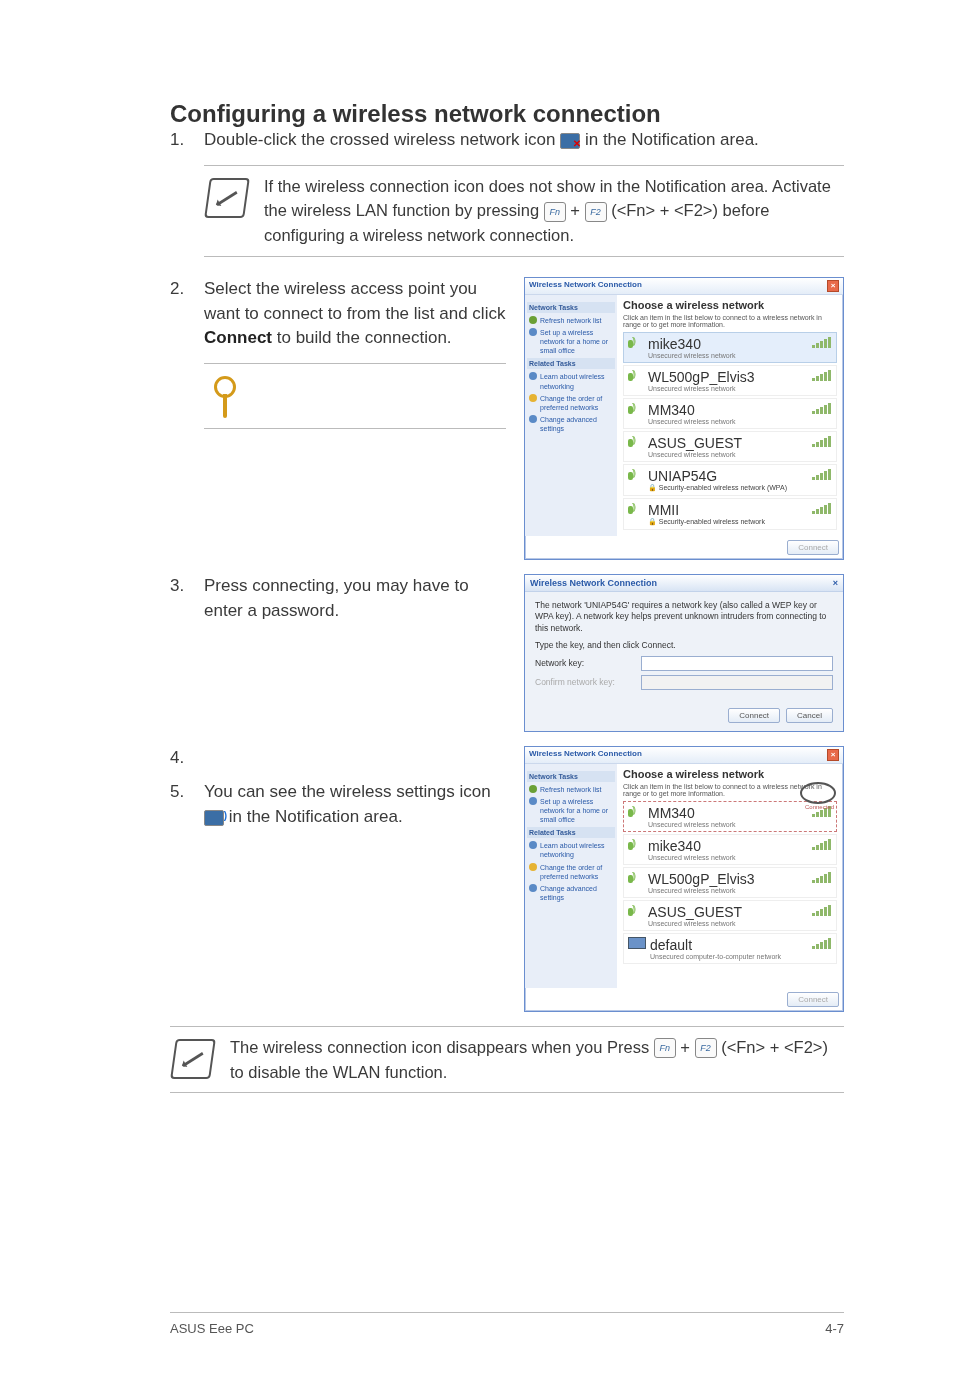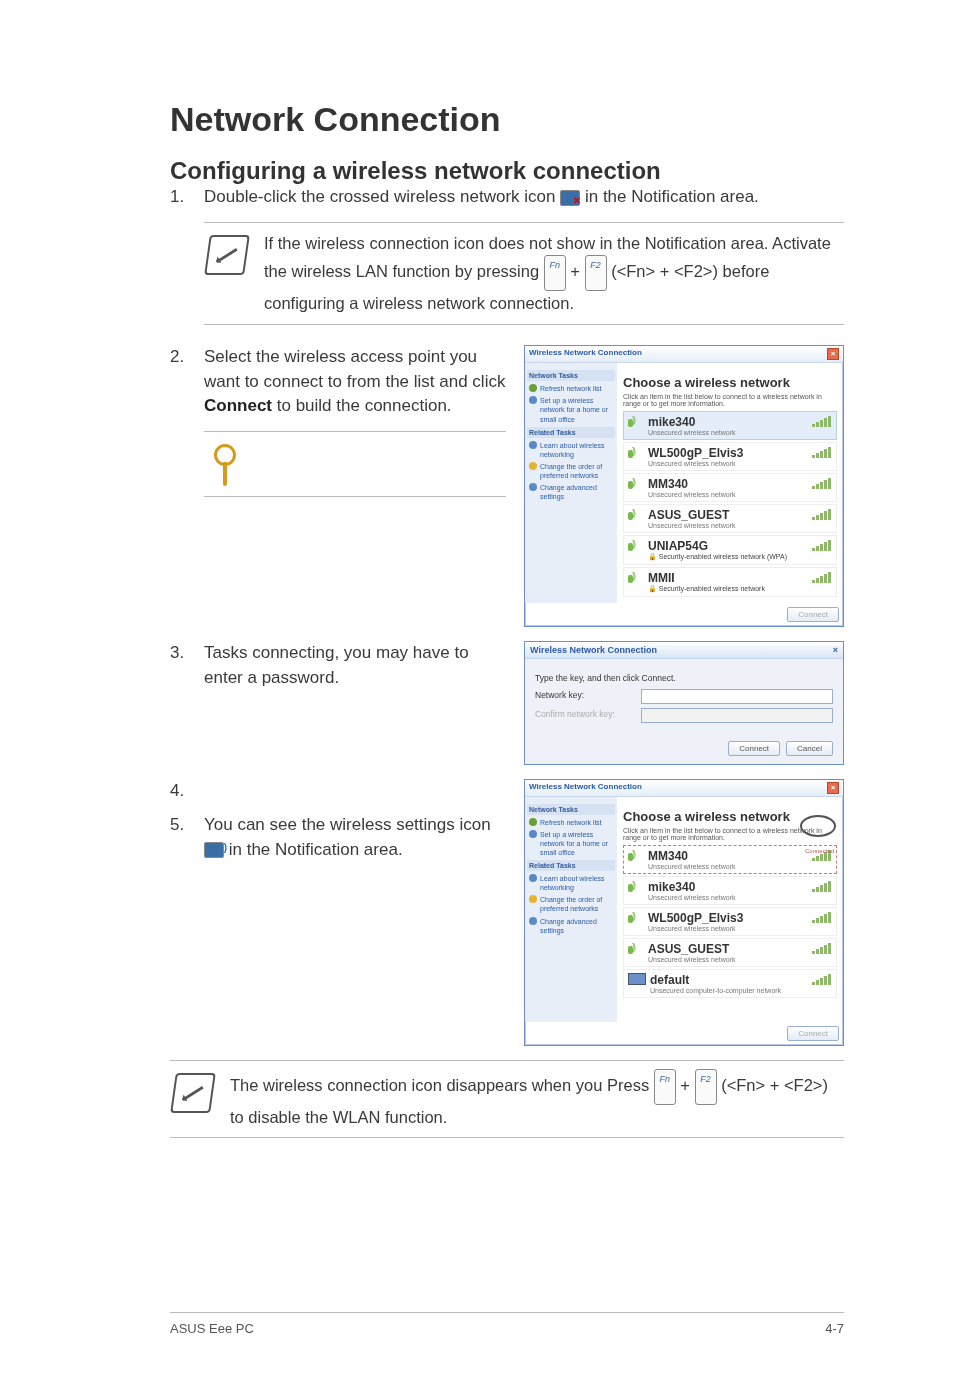--- a/index.html
+++ b/index.html
@@ -110,21 +110,21 @@
     position: absolute; left: 4px; top: 0;
   }
   .pin-icon .stem {
     width: 4px; height: 24px;
     background: #d49a1a;
     position: absolute; left: 13px; top: 18px;
     border-radius: 0 0 2px 2px;
   }
   .key {
     display: inline-block;
-    min-width: 22px; height: 36px;
+    min-width: 22px; height: 20px;
     border: 1px solid #888;
     border-radius: 3px;
     font-size: 9px;
     text-align: center;
     line-height: 18px;
     padding: 0 3px;
     vertical-align: middle;
     background: #fafafa;
     color: #3a6aa0;
     font-style: italic;
@@ -178,25 +178,24 @@
   }
   .winbox .side .lk { margin: 3px 0; display: flex; gap: 3px; }
   .winbox .side .lk .dot { width: 8px; height: 8px; background: #6aa036; border-radius: 50%; flex-shrink:0; }
   .winbox .side .lk .dot.y { background: #e6b333; }
   .winbox .side .lk .dot.b { background: #5a8ac6; }
   .winbox .main {
     flex: 1;
     padding: 4px 6px;
   }
   .winbox .main h4 {
-    font-size: 13px;
+    font-size: 11px;
     color: #333;
     font-weight: 600;
     margin-bottom: 3px;
-    margin-top: 8px;
   }
   .winbox .main .sub {
     font-size: 7px;
     color: #555;
     margin-bottom: 4px;
   }
   .netrow {
     border: 1px solid #eee;
     padding: 3px 4px;
     margin-bottom: 2px;
@@ -219,21 +218,21 @@
     border-radius: 2px;
   }
   .netrow .sig .waves {
     position: absolute;
     left: 4px; top: 0;
     font-size: 9px;
     color: #79b84a;
     letter-spacing: -2px;
   }
   .netrow .info { flex: 1; }
-  .netrow .ssid { font-weight: bold; font-size: 12px; color: #333; }
+  .netrow .ssid { font-weight: normal; font-size: 14px; color: #333; }
   .netrow .desc { font-size: 7px; color: #777; }
   .netrow .desc.sec { color: #444; }
   .netrow .bars {
     width: 20px; height: 12px;
     flex-shrink: 0;
     display: flex; align-items: flex-end; gap: 1px;
   }
   .netrow .bars span {
     width: 3px; background: #8fb86a;
   }
@@ -308,21 +307,20 @@
     color: #555;
     display: flex;
     justify-content: space-between;
   }
   b, strong { font-weight: 700; color: #222; }
 </style>
 </head>
 <body>
 
 <div class="page">
-  <h1>Network Connection</h1>
   <h2>Configuring a wireless network connection</h2>
 
   <div class="step">
     <div class="num">1.</div>
     <div class="body">
       <span>Double-click the crossed wireless network icon </span>
       <span class="inline-icon crossed"></span>
       <span> in the Notification area.</span>
     </div>
   </div>
@@ -505,30 +503,31 @@
             <span class="btn dis">Connect</span>
           </div>
       </div>
     </div>
   </div>
 
   <div class="two-col">
     <div class="left">
       <div class="step">
         <div class="num">3.</div>
-        <div class="body">Tasks connecting, you may have to enter a password.</div>
+        <div class="body">Press connecting, you may have to enter a password.</div>
       </div>
     </div>
     <div class="right">
       <div class="pwdialog">
         <div class="titlebar">
           <span>Wireless Network Connection</span>
           <span class="close">×</span>
         </div>
         <div class="body">
+          <div>The network 'UNIAP54G' requires a network key (also called a WEP key or WPA key). A network key helps prevent unknown intruders from connecting to this network.</div>
           <div style="margin-top:6px">Type the key, and then click Connect.</div>
           <div class="row">
             <label>Network key:</label>
             <input style="">
           </div>
           <div class="row dis">
             <label>Confirm network key:</label>
             <input disabled="" style="">
           </div>
         </div>

